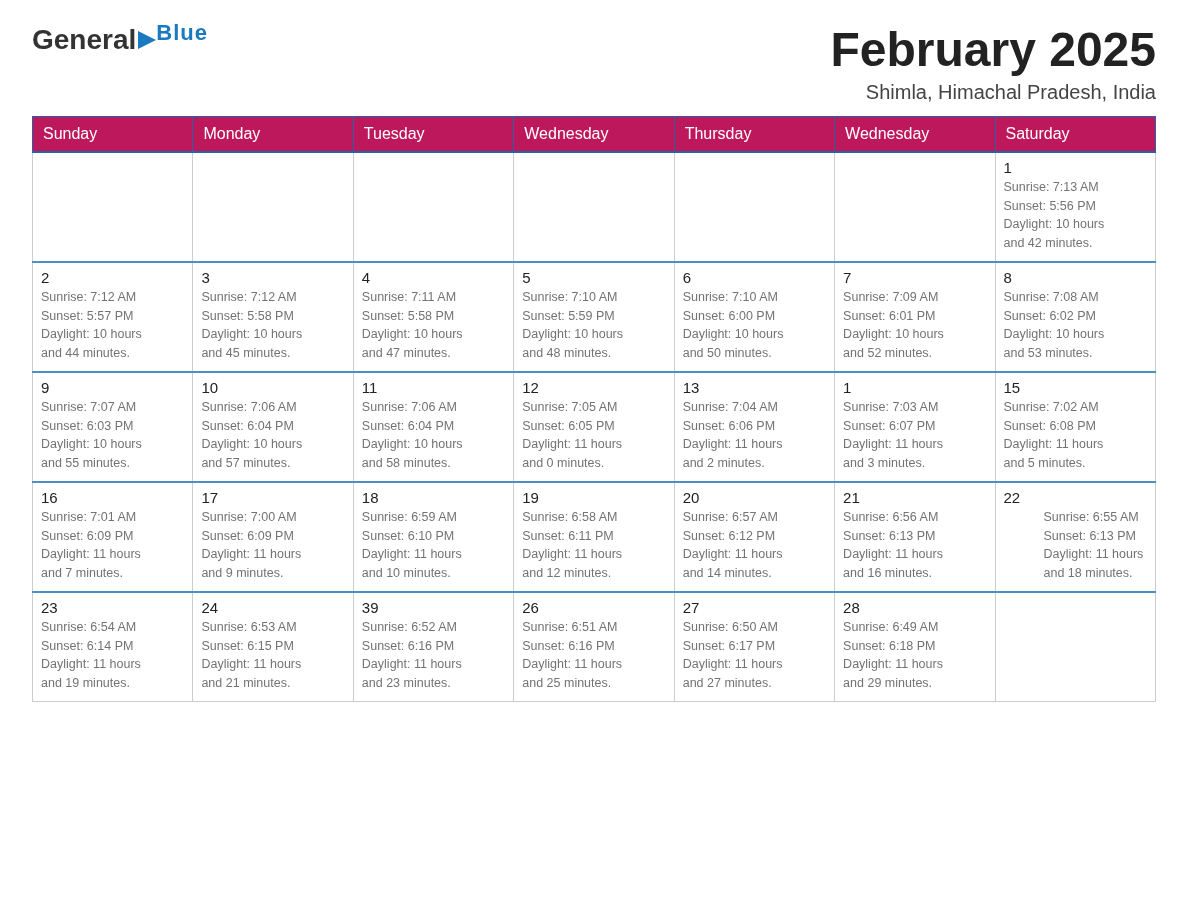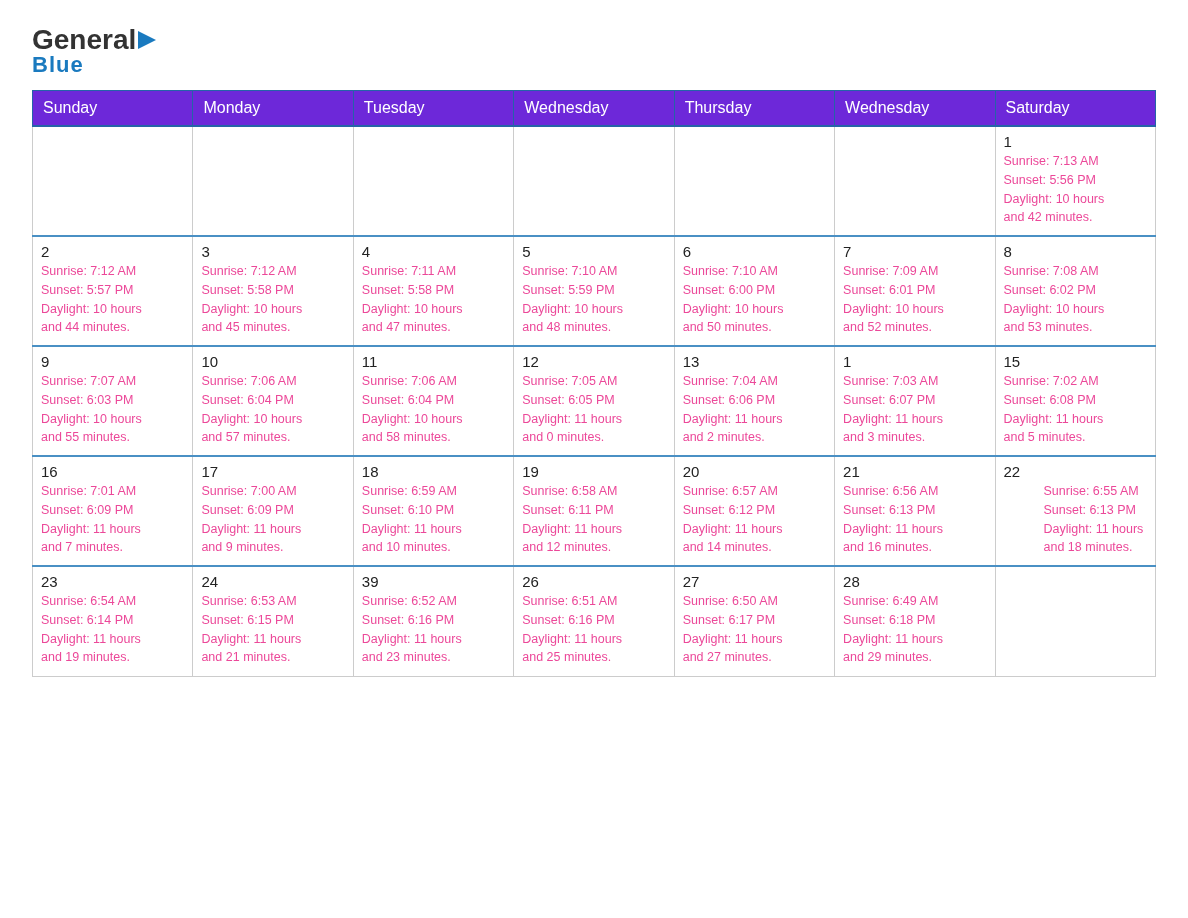--- a/index.html
+++ b/index.html
@@ -12,21 +12,21 @@
       min-height: 918px;
     }
     .header {
       display: flex;
       justify-content: space-between;
       align-items: flex-start;
       margin-bottom: 8px;
     }
     .logo {
       display: flex;
-      flex-direction: column;
+      flex-direction: row;
       align-items: flex-start;
     }
     .logo-text {
       display: flex;
       align-items: center;
       font-size: 28px;
       font-weight: bold;
       color: #333;
     }
     .logo-general { color: #333; }
@@ -51,21 +51,21 @@
       font-weight: normal;
       color: #444;
       margin-top: 4px;
     }
     .calendar {
       width: 100%;
       border-collapse: collapse;
       margin-top: 12px;
     }
     .calendar th {
-      background: #6d28d9;
+      background: #be185d;
       color: #fff;
       font-size: 16px;
       font-weight: normal;
       padding: 8px 10px;
       text-align: left;
       border: 1px solid #2563a8;
     }
     .calendar td {
       width: 14.28%;
       vertical-align: top;
@@ -85,41 +85,45 @@
     }
     .day-num {
       font-size: 15px;
       font-weight: normal;
       color: #222;
       display: block;
       margin-bottom: 2px;
     }
     .day-info {
       font-size: 12.5px;
-      color: #ec4899;
+      color: #737373;
       line-height: 1.5;
     }
     .empty-cell {
       background: #f9f9f9;
     }
   </style>
 </head>
 <body>
 
 <div class="header">
   <div class="logo">
     <div class="logo-text">
       <span class="logo-general">General</span>
       <span style="display:inline-block;margin-left:2px;">
         <svg width="18" height="18" viewBox="0 0 18 18">
           <polygon points="0,0 18,9 0,18" fill="#1a7abf"></polygon>
         </svg>
       </span>
     </div>
     <div class="logo-line">Blue</div>
+  </div>
+  <div class="title-block">
+    <h1>February 2025</h1>
+    <h2>Shimla, Himachal Pradesh, India</h2>
   </div>
 </div>
 
 <table class="calendar">
   <thead>
     <tr>
       <th>Sunday</th>
       <th>Monday</th>
       <th>Tuesday</th>
       <th>Wednesday</th>

